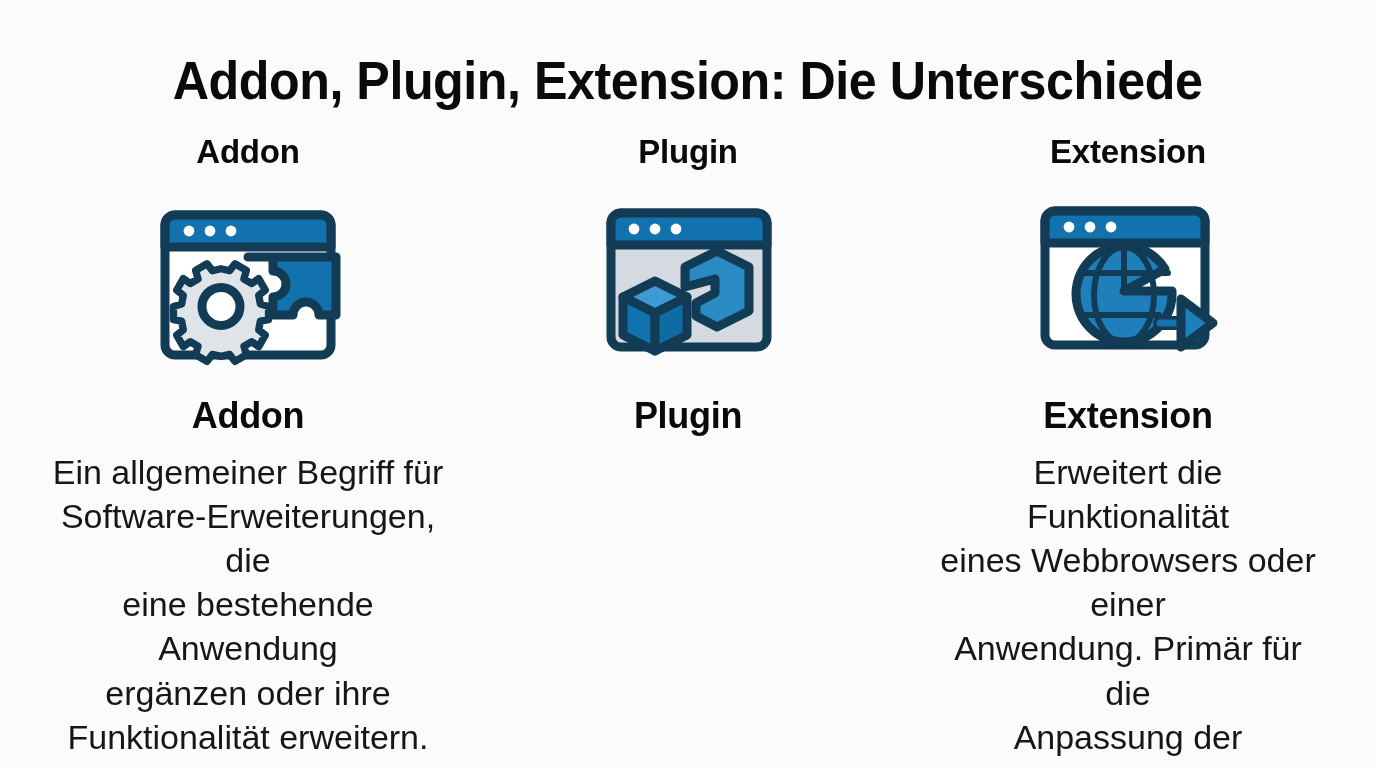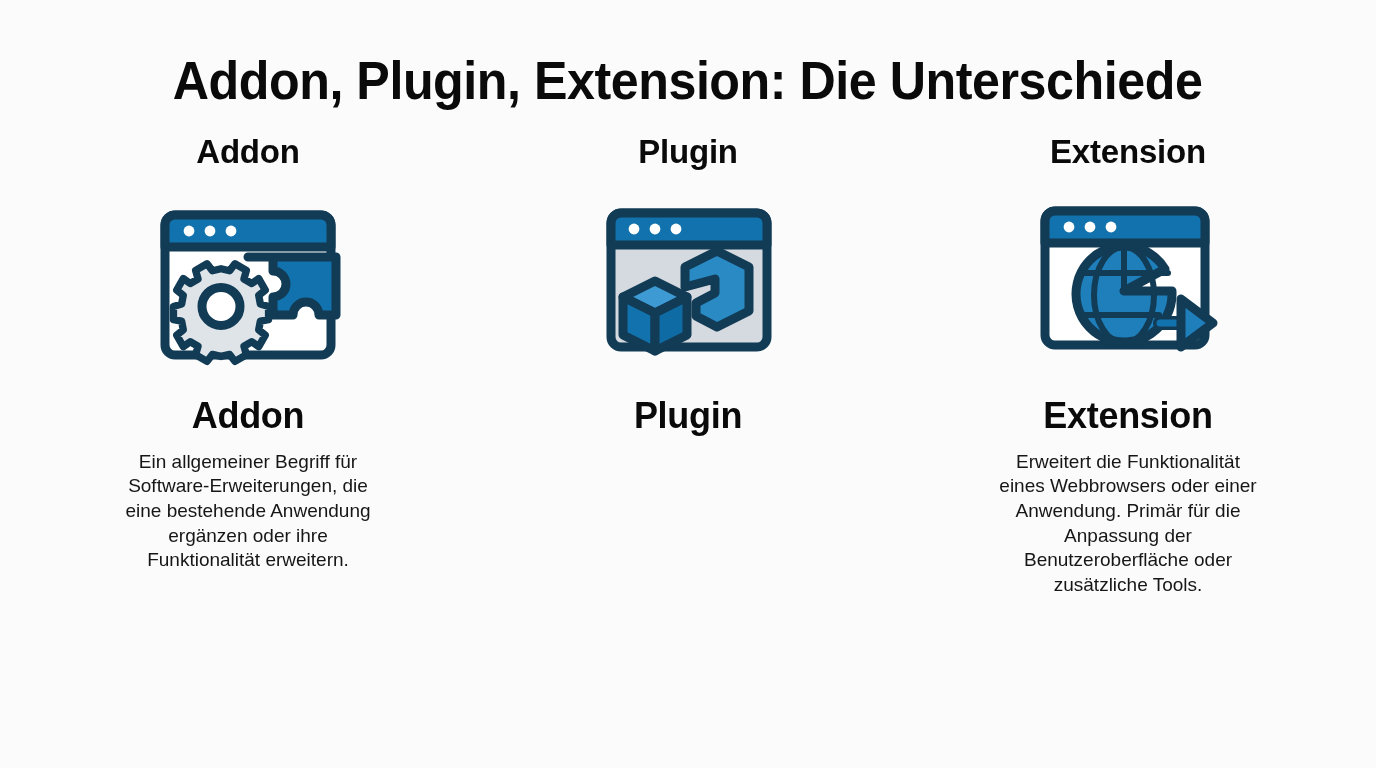--- a/index.html
+++ b/index.html
@@ -84,21 +84,21 @@
     font-size: 36px;
     font-weight: bold;
     color: #0a0a0a;
     letter-spacing: -0.3px;
     line-height: 1;
     text-align: center;
   }
 
   .col-desc {
     margin-top: 16px;
-    font-size: 19px;
+    font-size: 34px;
     line-height: 1.30;
     color: #161616;
     text-align: center;
     width: 400px;
     white-space: pre-line;
   }
 
   .col-plugin .col-desc { width: 412px; }
   .col-extension .col-desc { width: 400px; }
 </style>

